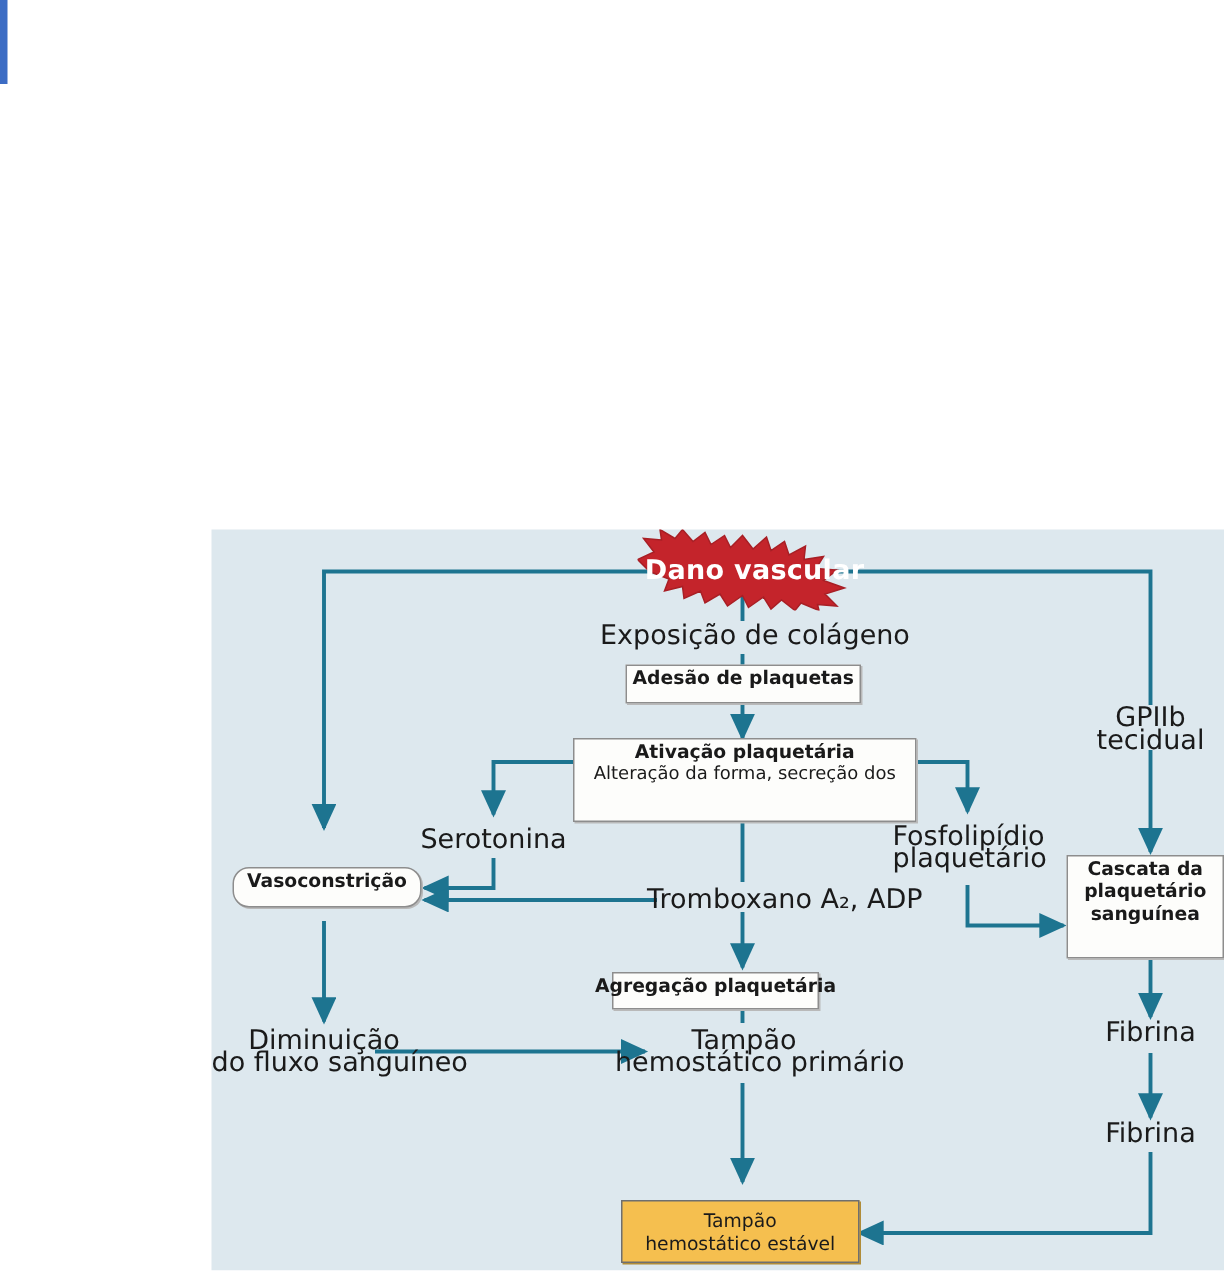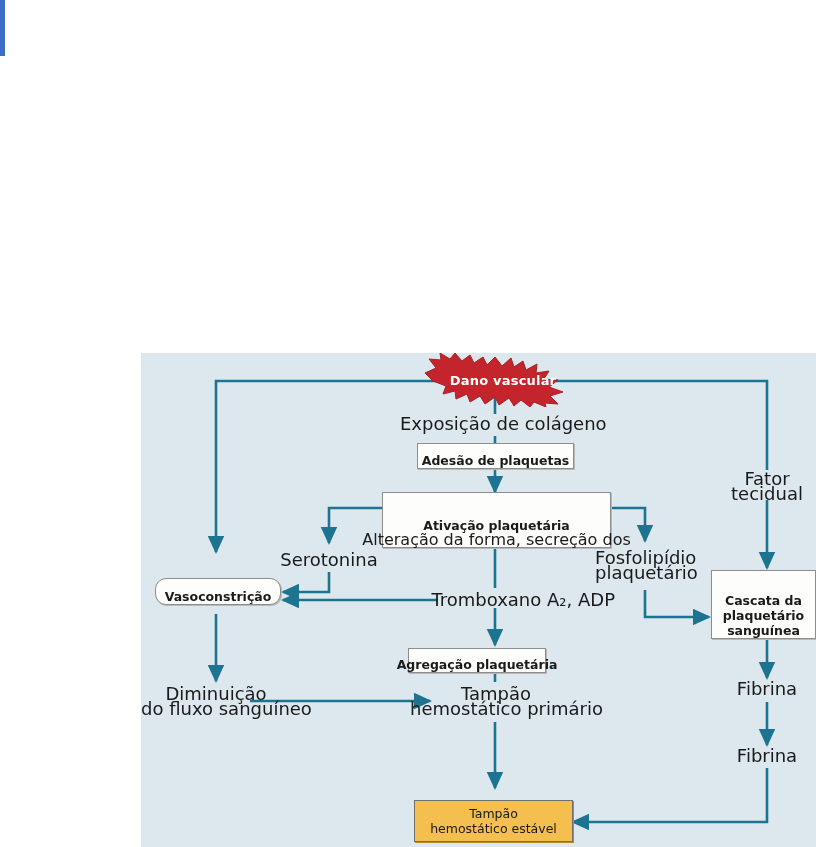--- a/index.html
+++ b/index.html
@@ -5,31 +5,31 @@
   html,body{margin:0;padding:0;background:#ffffff;}
   body{width:816px;height:847px;position:relative;overflow:hidden;
        font-family:"DejaVu Sans","Liberation Sans",sans-serif;}
 
   #left-marker{position:absolute;left:0;top:0;width:5px;height:56px;background:#3c6cc4;}
 
   #canvas{position:absolute;left:141px;top:353px;width:675px;height:494px;background:#dde8ee;}
 
   .node{position:absolute;box-sizing:border-box;background:#fdfdfb;
         border:1px solid #8d8d8d;box-shadow:1px 1px 0 #b9b9b9;
-        display:flex;flex-direction:column;align-items:center;justify-content:flex-end;
+        display:flex;flex-direction:column;align-items:center;justify-content:flex-start;
         text-align:center;color:#1a1a1a;}
   .node .t1{font-weight:bold;font-size:12.5px;line-height:15px;white-space:nowrap;}
-  .node .t2{font-size:16px;line-height:14.5px;white-space:nowrap;}
+  .node .t2{font-size:12px;line-height:14.5px;white-space:nowrap;}
   .node.multi .t1{font-weight:bold;font-size:12.5px;}
 
   .label{position:absolute;font-size:18px;line-height:15px;color:#1a1a1a;
          text-align:center;white-space:nowrap;}
 
   .burst{position:absolute;display:flex;align-items:center;justify-content:center;}
-  .burst span{position:relative;z-index:2;color:#ffffff;font-weight:bold;font-size:13px;
+  .burst span{position:relative;z-index:2;color:#ffffff;font-weight:bold;font-size:18px;
               letter-spacing:.2px;white-space:nowrap;margin-left:16px;}
 
   .goldbox{position:absolute;box-sizing:border-box;background:#f5bf4f;
            border:1px solid #6f6f6f;box-shadow:1px 1px 0 #b08c38;
            display:flex;flex-direction:column;align-items:center;justify-content:center;
            text-align:center;color:#1a1a1a;font-size:12.5px;line-height:15.5px;}
 
   svg.wires{position:absolute;left:0;top:0;width:816px;height:847px;pointer-events:none;}
 </style>
 </head>
@@ -106,21 +106,21 @@
 </div>
 
 <div class="label" style="left:279px;top:552px;width:100px;">Serotonina</div>
 
 <div class="label" style="left:595px;top:550px;width:100px;">
   <div>Fosfolipídio</div>
   <div>plaquetário</div>
 </div>
 
 <div class="label" style="left:717px;top:471px;width:100px;">
-  <div>Fator</div>
+  <div>GPIIb</div>
   <div>tecidual</div>
 </div>
 
 <div class="node" style="left:155px;top:578px;width:126px;height:27px;border-radius:11px;">
   <div class="t1">Vasoconstrição</div>
 </div>
 
 <div class="label" style="left:425px;top:592px;width:190px;text-align:right;">
   <span>Tromboxano A₂, ADP</span>
 </div>

